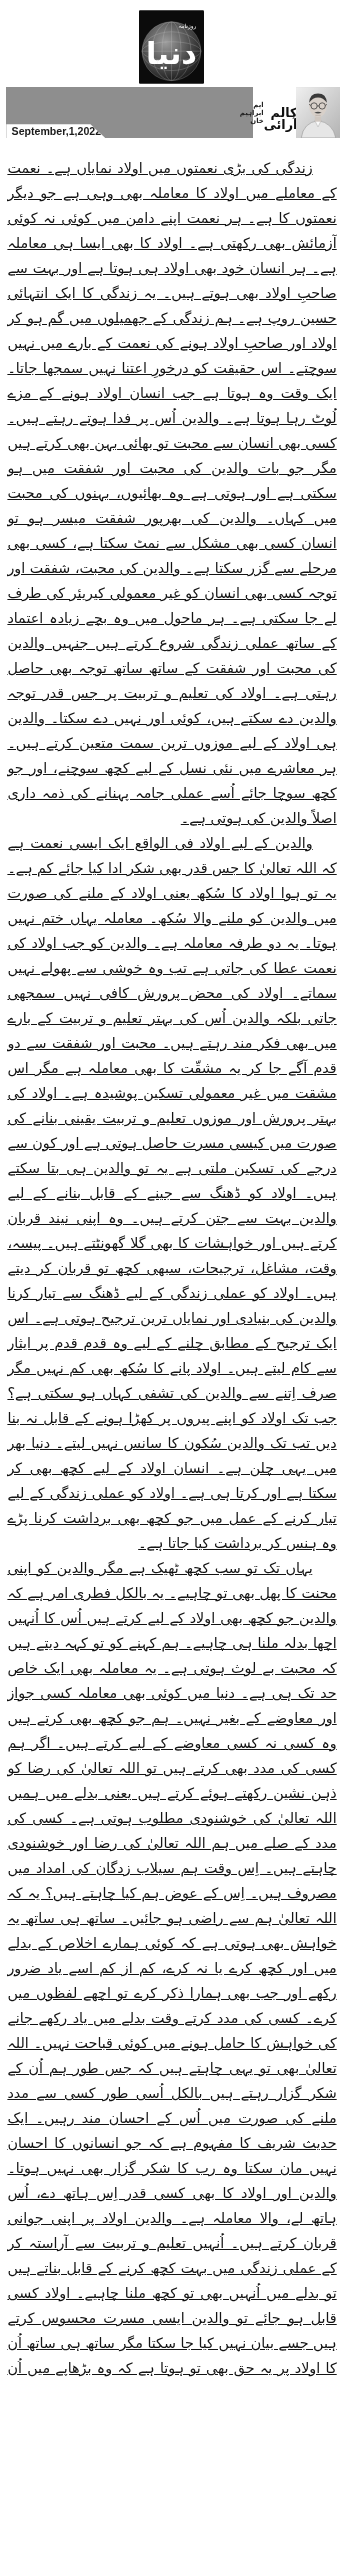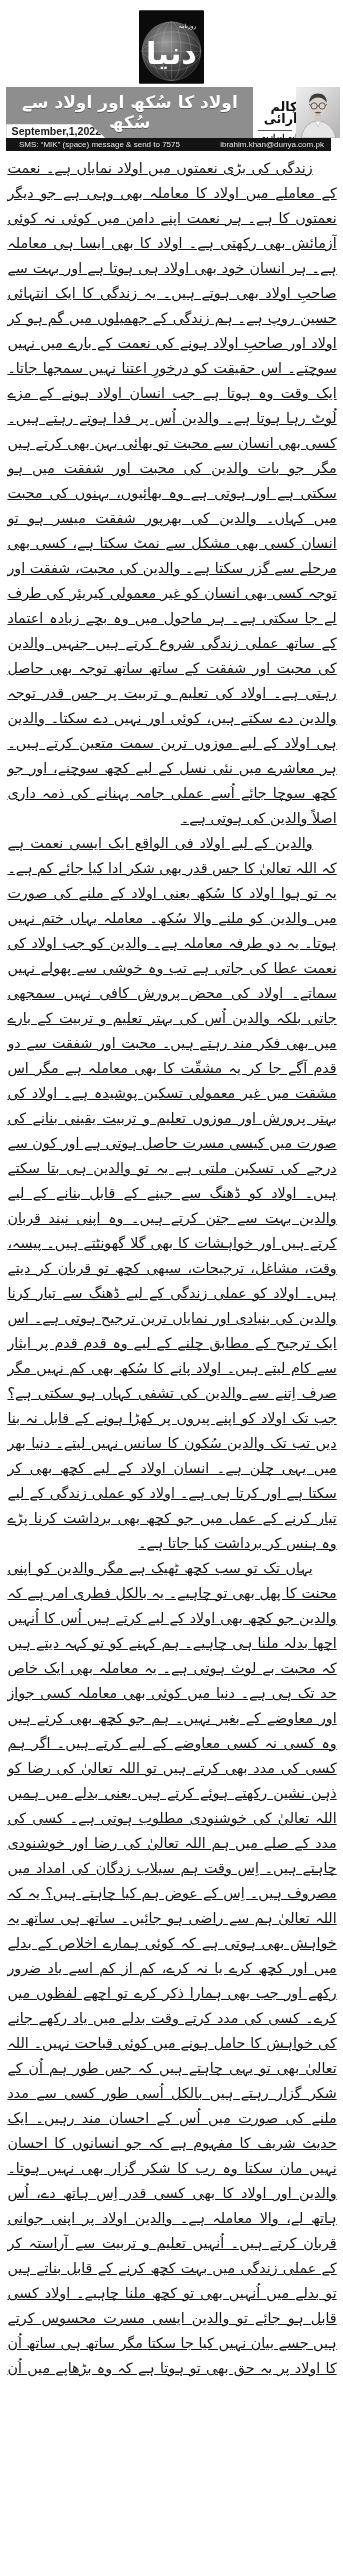--- a/index.html
+++ b/index.html
@@ -15,21 +15,21 @@
   .header-row{position:absolute;top:87px;left:6.3px;width:335px;height:51px;}
   .title-banner{position:absolute;left:0;top:0;width:247px;height:51px;background:#8e8e8e;}
   .article-title{position:absolute;left:0;top:5.3px;width:100%;text-align:center;
                  color:#ffffff;font-size:17px;font-weight:700;direction:rtl;
                  font-family:"DejaVu Sans",sans-serif;text-shadow:0 0.5px 0.5px rgba(0,0,0,.35);}
   .date-badge{position:absolute;left:0;bottom:0;width:99px;height:13.7px;background:#ffffff;
               clip-path:polygon(0 0,85% 0,100% 100%,0 100%);display:flex;align-items:center;}
   .date-text{font-family:"Liberation Sans",sans-serif;font-weight:700;font-size:10.6px;
              color:#1b1b1b;padding-left:5.3px;white-space:nowrap;}
   .author-panel{position:absolute;left:247px;top:0;width:44px;height:51px;background:#ffffff;
-                display:flex;flex-direction:column;align-items:center;justify-content:flex-start;
+                display:flex;flex-direction:row;align-items:center;justify-content:flex-start;
                 direction:rtl;}
   .column-label{font-size:12.7px;font-weight:700;color:#111;margin-top:13.7px;line-height:1;}
   .author-divider{width:34px;height:0;border-top:0.8px solid #555;margin:3.7px 0 2.1px 0;}
   .author-name{font-size:6.9px;font-weight:700;color:#222;}
   .photo-frame{position:absolute;left:290px;top:0;width:44px;height:51px;background:#c9c9c9;overflow:hidden;}
   .photo-frame svg{display:block;width:44px;height:51px;}
 
   
   .sms-bar{position:absolute;top:138px;left:6.3px;width:325px;height:12.7px;background:#141414;
            display:flex;align-items:center;justify-content:space-between;
@@ -70,21 +70,20 @@
           <line x1="62" y1="22" x2="62" y2="134"></line>
         </g>
         <text x="92" y="34" font-size="11" fill="#ffffff" text-anchor="middle" font-family="DejaVu Sans, sans-serif">روزنامہ</text>
         <text x="62" y="102" font-size="58" font-weight="bold" fill="#ffffff" text-anchor="middle" font-family="DejaVu Sans, sans-serif">دنیا</text>
       </svg>
     </div>
   </div>
 
   <div class="header-row">
     <div class="title-banner">
-      <div class="article-title">اولاد کا سُکھ اور اولاد سے سُکھ</div>
       <div class="date-badge">
         <span class="date-text">September,1,2022</span>
       </div>
     </div>
 
     <div class="author-panel">
       <div class="column-label">کالم آرائی</div>
       <div class="author-divider"></div>
       <div class="author-name">ایم ابراہیم خان</div>
     </div>
@@ -116,24 +115,20 @@
           <line x1="56" y1="35" x2="59" y2="33"></line>
         </g>
 
         <path d="M35 49 Q42 45 49 49 Q42 52 35 49 Z" fill="#4a4a4a"></path>
 
         <line x1="37" y1="54" x2="47" y2="54" stroke="#a89f98" stroke-width="1"></line>
       </svg>
     </div>
   </div>
 
-  <div class="sms-bar">
-    <span class="sms-text">SMS: “MIK” (space) message &amp; send to 7575</span>
-    <span class="email-text">ibrahim.khan@dunya.com.pk</span>
-  </div>
 
   <div class="article-body">
     <p>زندگی کی بڑی نعمتوں میں اولاد نمایاں ہے۔ نعمت کے معاملے میں اولاد کا معاملہ بھی وہی ہے جو دیگر نعمتوں کا ہے۔ ہر نعمت اپنے دامن میں کوئی نہ کوئی آزمائش بھی رکھتی ہے۔ اولاد کا بھی ایسا ہی معاملہ ہے۔ ہر انسان خود بھی اولاد ہی ہوتا ہے اور بہت سے صاحبِ اولاد بھی ہوتے ہیں۔ یہ زندگی کا ایک انتہائی حسین روپ ہے۔ ہم زندگی کے جھمیلوں میں گم ہو کر اولاد اور صاحبِ اولاد ہونے کی نعمت کے بارے میں نہیں سوچتے۔ اس حقیقت کو درخورِ اعتنا نہیں سمجھا جاتا۔ ایک وقت وہ ہوتا ہے جب انسان اولاد ہونے کے مزے لُوٹ رہا ہوتا ہے۔ والدین اُس پر فدا ہوتے رہتے ہیں۔ کسی بھی انسان سے محبت تو بھائی بہن بھی کرتے ہیں مگر جو بات والدین کی محبت اور شفقت میں ہو سکتی ہے اور ہوتی ہے وہ بھائیوں، بہنوں کی محبت میں کہاں۔ والدین کی بھرپور شفقت میسر ہو تو انسان کسی بھی مشکل سے نمٹ سکتا ہے، کسی بھی مرحلے سے گزر سکتا ہے۔ والدین کی محبت، شفقت اور توجہ کسی بھی انسان کو غیر معمولی کیریئر کی طرف لے جا سکتی ہے۔ ہر ماحول میں وہ بچے زیادہ اعتماد کے ساتھ عملی زندگی شروع کرتے ہیں جنہیں والدین کی محبت اور شفقت کے ساتھ ساتھ توجہ بھی حاصل رہتی ہے۔ اولاد کی تعلیم و تربیت پر جس قدر توجہ والدین دے سکتے ہیں، کوئی اور نہیں دے سکتا۔ والدین ہی اولاد کے لیے موزوں ترین سمت متعین کرتے ہیں۔ ہر معاشرے میں نئی نسل کے لیے کچھ سوچنے، اور جو کچھ سوچا جائے اُسے عملی جامہ پہنانے کی ذمہ داری اصلاً والدین کی ہوتی ہے۔</p>
     <p>والدین کے لیے اولاد فی الواقع ایک ایسی نعمت ہے کہ اللہ تعالیٰ کا جس قدر بھی شکر ادا کیا جائے کم ہے۔ یہ تو ہوا اولاد کا سُکھ یعنی اولاد کے ملنے کی صورت میں والدین کو ملنے والا سُکھ۔ معاملہ یہاں ختم نہیں ہوتا۔ یہ دو طرفہ معاملہ ہے۔ والدین کو جب اولاد کی نعمت عطا کی جاتی ہے تب وہ خوشی سے پھولے نہیں سماتے۔ اولاد کی محض پرورش کافی نہیں سمجھی جاتی بلکہ والدین اُس کی بہتر تعلیم و تربیت کے بارے میں بھی فکر مند رہتے ہیں۔ محبت اور شفقت سے دو قدم آگے جا کر یہ مشقّت کا بھی معاملہ ہے مگر اس مشقت میں غیر معمولی تسکین پوشیدہ ہے۔ اولاد کی بہتر پرورش اور موزوں تعلیم و تربیت یقینی بنانے کی صورت میں کیسی مسرت حاصل ہوتی ہے اور کون سے درجے کی تسکین ملتی ہے یہ تو والدین ہی بتا سکتے ہیں۔ اولاد کو ڈھنگ سے جینے کے قابل بنانے کے لیے والدین بہت سے جتن کرتے ہیں۔ وہ اپنی نیند قربان کرتے ہیں اور خواہشات کا بھی گلا گھونٹتے ہیں۔ پیسہ، وقت، مشاغل، ترجیحات، سبھی کچھ تو قربان کر دیتے ہیں۔ اولاد کو عملی زندگی کے لیے ڈھنگ سے تیار کرنا والدین کی بنیادی اور نمایاں ترین ترجیح ہوتی ہے۔ اس ایک ترجیح کے مطابق چلنے کے لیے وہ قدم قدم پر ایثار سے کام لیتے ہیں۔ اولاد پانے کا سُکھ بھی کم نہیں مگر صرف اِتنے سے والدین کی تشفی کہاں ہو سکتی ہے؟ جب تک اولاد کو اپنے پیروں پر کھڑا ہونے کے قابل نہ بنا دیں تب تک والدین سُکون کا سانس نہیں لیتے۔ دنیا بھر میں یہی چلن ہے۔ انسان اولاد کے لیے کچھ بھی کر سکتا ہے اور کرتا ہی ہے۔ اولاد کو عملی زندگی کے لیے تیار کرنے کے عمل میں جو کچھ بھی برداشت کرنا پڑے وہ ہنس کر برداشت کیا جاتا ہے۔</p>
     <p>یہاں تک تو سب کچھ ٹھیک ہے مگر والدین کو اپنی محنت کا پھل بھی تو چاہیے۔ یہ بالکل فطری امر ہے کہ والدین جو کچھ بھی اولاد کے لیے کرتے ہیں اُس کا اُنہیں اچھا بدلہ ملنا ہی چاہیے۔ ہم کہنے کو تو کہہ دیتے ہیں کہ محبت بے لوث ہوتی ہے۔ یہ معاملہ بھی ایک خاص حد تک ہی ہے۔ دنیا میں کوئی بھی معاملہ کسی جواز اور معاوضے کے بغیر نہیں۔ ہم جو کچھ بھی کرتے ہیں وہ کسی نہ کسی معاوضے کے لیے کرتے ہیں۔ اگر ہم کسی کی مدد بھی کرتے ہیں تو اللہ تعالیٰ کی رضا کو ذہن نشین رکھتے ہوئے کرتے ہیں یعنی بدلے میں ہمیں اللہ تعالیٰ کی خوشنودی مطلوب ہوتی ہے۔ کسی کی مدد کے صلے میں ہم اللہ تعالیٰ کی رضا اور خوشنودی چاہتے ہیں۔ اِس وقت ہم سیلاب زدگان کی امداد میں مصروف ہیں۔ اِس کے عوض ہم کیا چاہتے ہیں؟ یہ کہ اللہ تعالیٰ ہم سے راضی ہو جائیں۔ ساتھ ہی ساتھ یہ خواہش بھی ہوتی ہے کہ کوئی ہمارے اخلاص کے بدلے میں اور کچھ کرے یا نہ کرے، کم از کم اسے یاد ضرور رکھے اور جب بھی ہمارا ذکر کرے تو اچھے لفظوں میں کرے۔ کسی کی مدد کرتے وقت بدلے میں یاد رکھے جانے کی خواہش کا حامل ہونے میں کوئی قباحت نہیں۔ اللہ تعالیٰ بھی تو یہی چاہتے ہیں کہ جس طور ہم اُن کے شکر گزار رہتے ہیں بالکل اُسی طور کسی سے مدد ملنے کی صورت میں اُس کے احسان مند رہیں۔ ایک حدیث شریف کا مفہوم ہے کہ جو انسانوں کا احسان نہیں مان سکتا وہ رب کا شکر گزار بھی نہیں ہوتا۔ والدین اور اولاد کا بھی کسی قدر اِس ہاتھ دے، اُس ہاتھ لے، والا معاملہ ہے۔ والدین اولاد پر اپنی جوانی قربان کرتے ہیں۔ اُنہیں تعلیم و تربیت سے آراستہ کر کے عملی زندگی میں بہت کچھ کرنے کے قابل بناتے ہیں تو بدلے میں اُنہیں بھی تو کچھ ملنا چاہیے۔ اولاد کسی قابل ہو جائے تو والدین ایسی مسرت محسوس کرتے ہیں جسے بیان نہیں کیا جا سکتا مگر ساتھ ہی ساتھ اُن کا اولاد پر یہ حق بھی تو ہوتا ہے کہ وہ بڑھاپے میں اُن کی تمام ضرورتوں کا خیال رکھے۔ اولاد کی کامیابی اُسی وقت مکمل ہوتی ہے جب والدین کو آخرِ عمر میں سلسلۂ روز و شب ڈھنگ سے جاری رکھنے کا موقع ملے۔ اِس کی گنجائش پیدا کرنے میں اولاد کو بڑھ چڑھ کر اپنا کردار ادا کرنا چاہیے۔</p>
 
   </div>
 
 </div>
 

